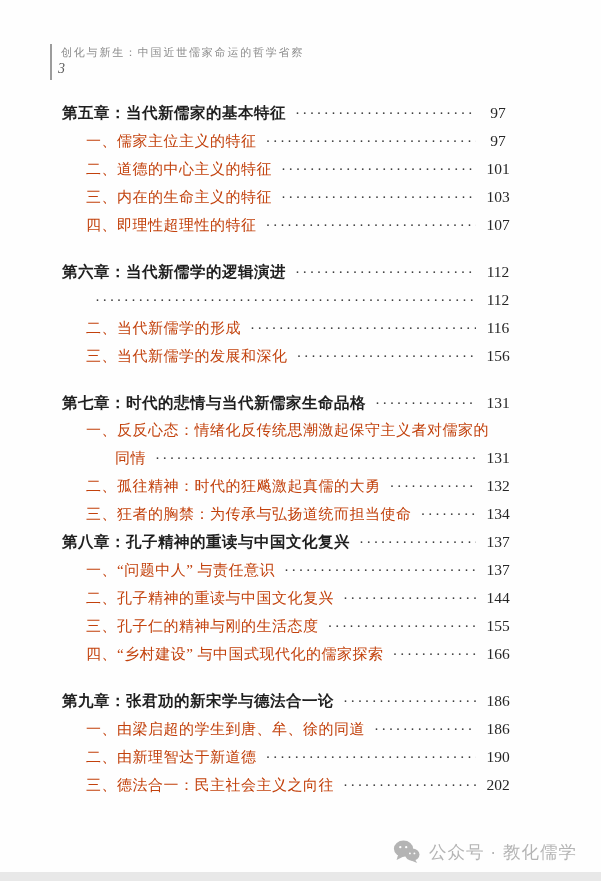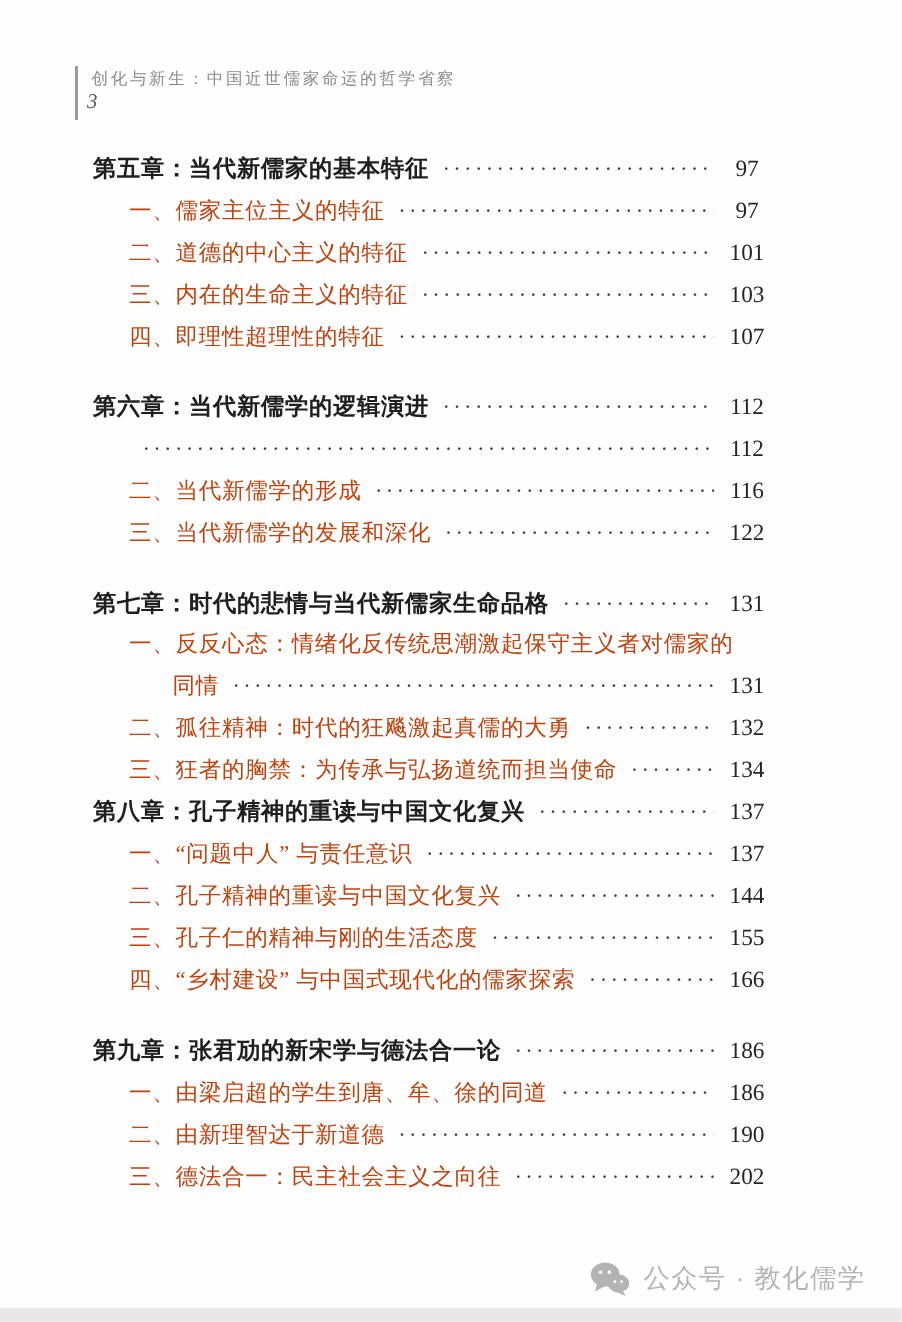--- a/index.html
+++ b/index.html
@@ -67,21 +67,21 @@
   }
   .pg {
     flex:0 0 auto; min-width:28px; text-align:center;
     font-family:"Liberation Serif", serif;
     font-size:15.5px; color:#262626;
   }
 
   
   .wm {
     position:absolute; top:840px; right:24px;
-    display:flex; align-items:center; gap:9px;
+    display:flex; gap:9px;
   }
   .wm-text {
     font-family:"Liberation Sans", sans-serif;
     font-size:17.5px; letter-spacing:1px; color:#b4b4b4;
     white-space:nowrap;
   }
   .wx-icon { display:inline-flex; }
 </style>
 </head>
 <body>
@@ -133,21 +133,21 @@
           <span class="pg">112</span>
         </div>
         <div class="row item-row">
           <span class="itext">二、当代新儒学的形成</span>
           <span class="leader"></span>
           <span class="pg">116</span>
         </div>
         <div class="row item-row">
           <span class="itext">三、当代新儒学的发展和深化</span>
           <span class="leader"></span>
-          <span class="pg">122</span>
+          <span class="pg">156</span>
         </div>
       </section>
       <section class="chapter gapped">
         <div class="row title-row">
           <span class="t">第七章：时代的悲情与当代新儒家生命品格</span>
           <span class="leader"></span>
           <span class="pg">131</span>
         </div>
         <div class="row item-row">
           <span class="itext">一、反反心态：情绪化反传统思潮激起保守主义者对儒家的</span>

